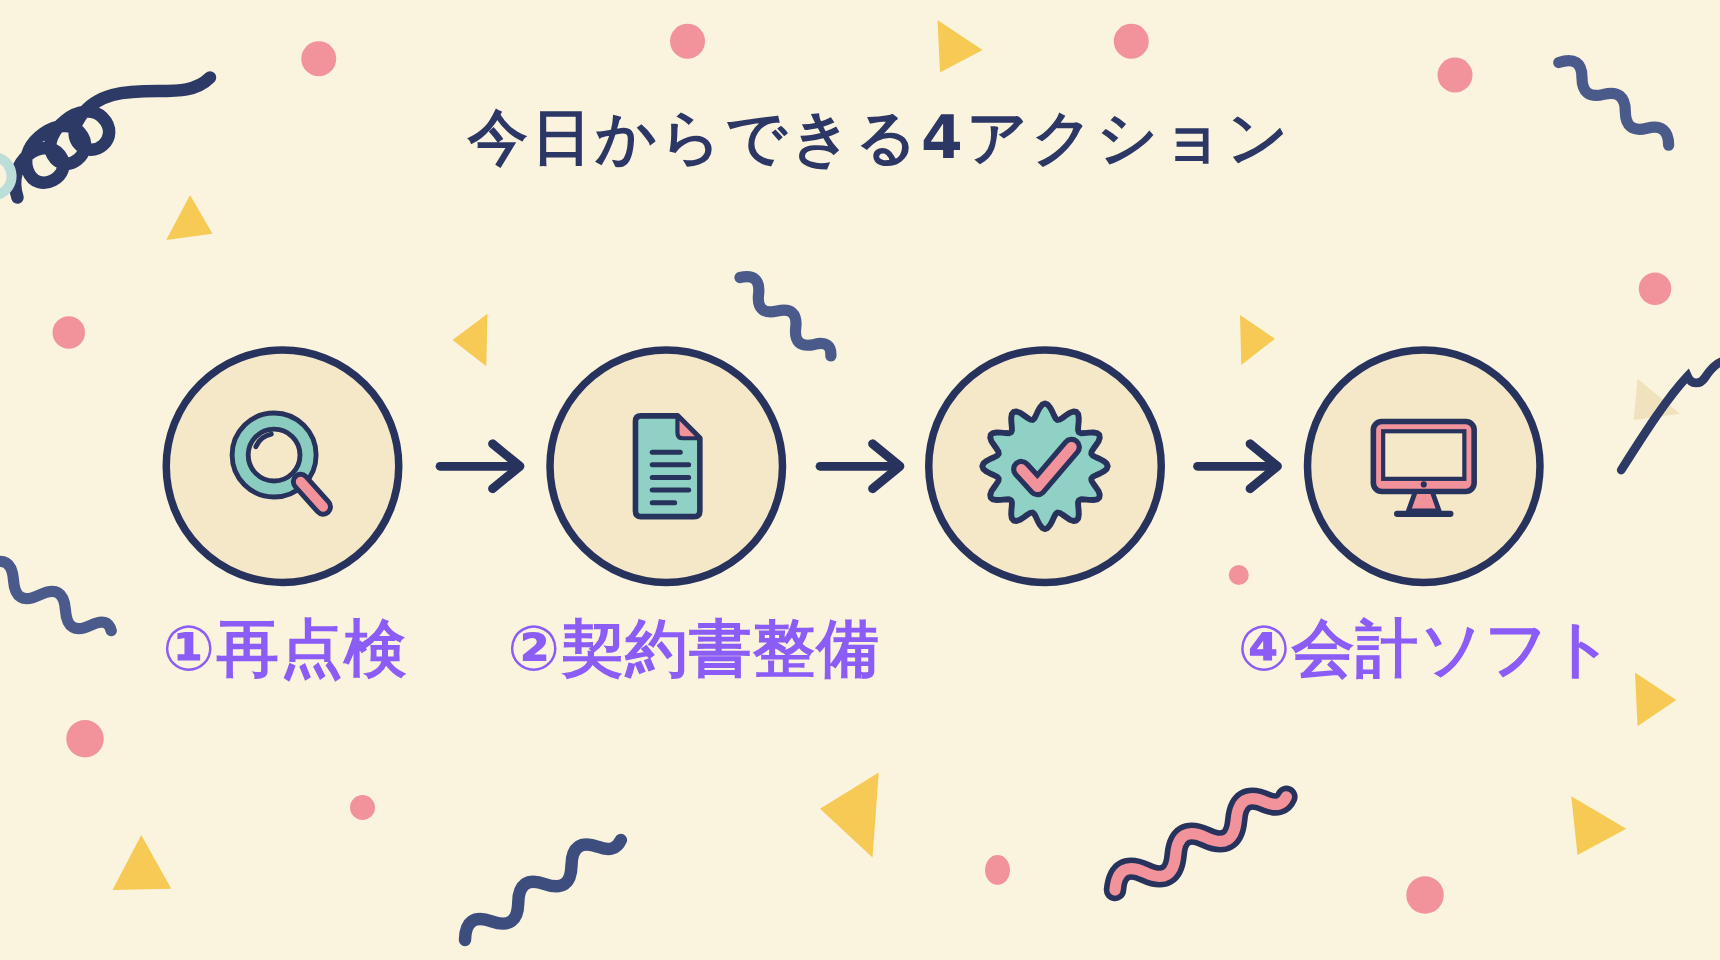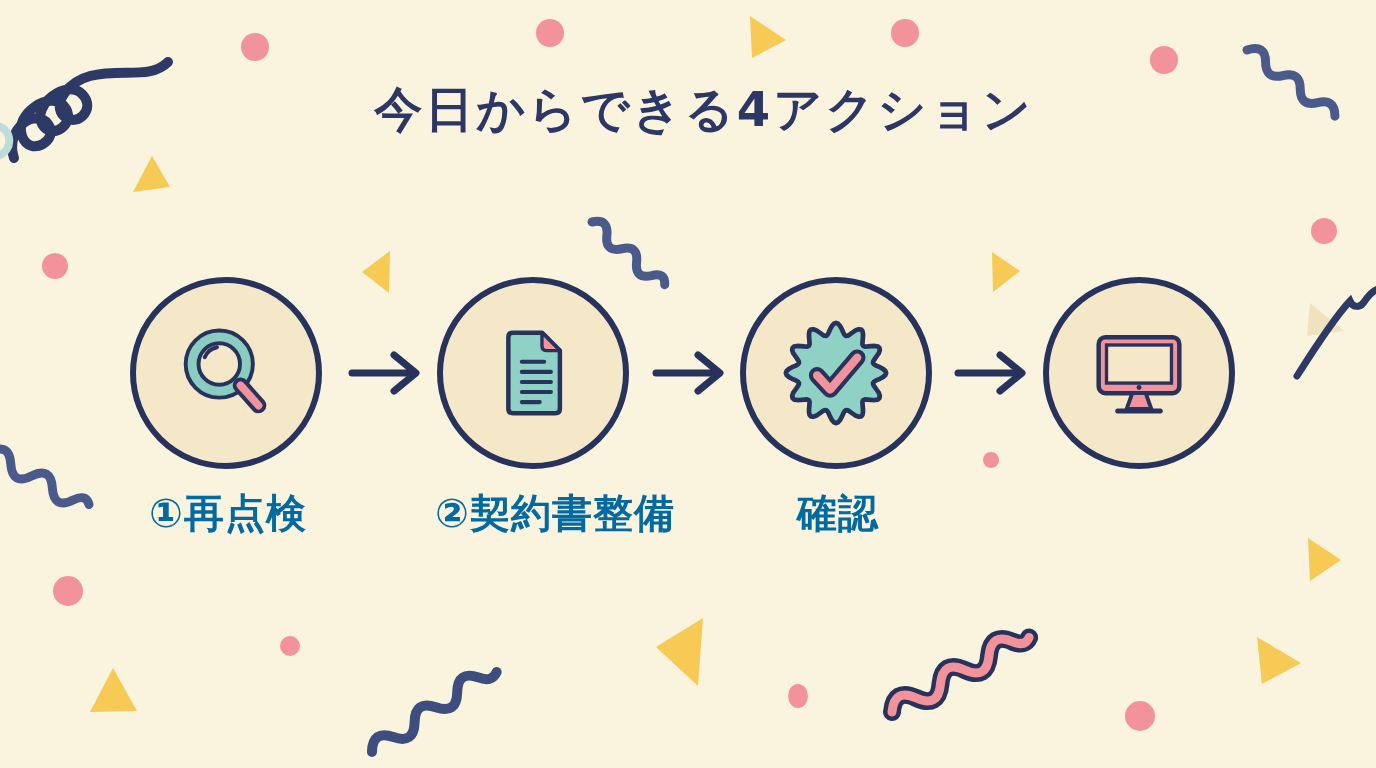--- a/index.html
+++ b/index.html
@@ -23,22 +23,22 @@
     background:#f5e8c8;border:6px solid #27335c;
     box-sizing:border-box;
     display:flex;align-items:center;justify-content:center;
   }
   .c1{left:130px;} .c2{left:437px;} .c3{left:740px;} .c4{left:1043px;}
   .arrow{position:absolute;top:348px;width:78px;height:50px;}
   .a1{left:346px;} .a2{left:650px;} .a3{left:952px;}
   .step-label{
     position:absolute;top:487px;width:400px;
     text-align:center;
-    font-size:40px;font-weight:800;line-height:1.3;
-    color:#0369a1;letter-spacing:1px;
+    font-size:50px;font-weight:800;line-height:1.3;
+    color:#8b5cf6;letter-spacing:1px;
   }
   .l1{left:28px;} .l2{left:355px;} .l3{left:638px;} .l4{left:941px;}
   .step-label span{display:block;}
 </style>
 </head>
 <body>
 
 <div class="canvas">
 
   <svg class="deco" viewBox="0 0 1376 768">
@@ -144,18 +144,18 @@
 
   <div class="step-label l1">
     <span>①再点検</span>
     <span></span>
   </div>
   <div class="step-label l2">
     <span>②契約書整備</span>
     <span></span>
   </div>
   <div class="step-label l3">
-    <span>確認</span>
   </div>
   <div class="step-label l4">
+    <span>④会計ソフト</span>
   </div>
 
 </div>
 
 </body></html>

